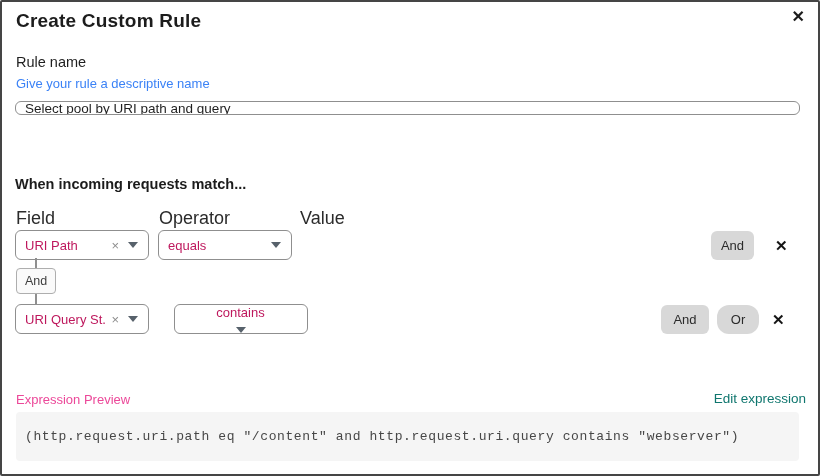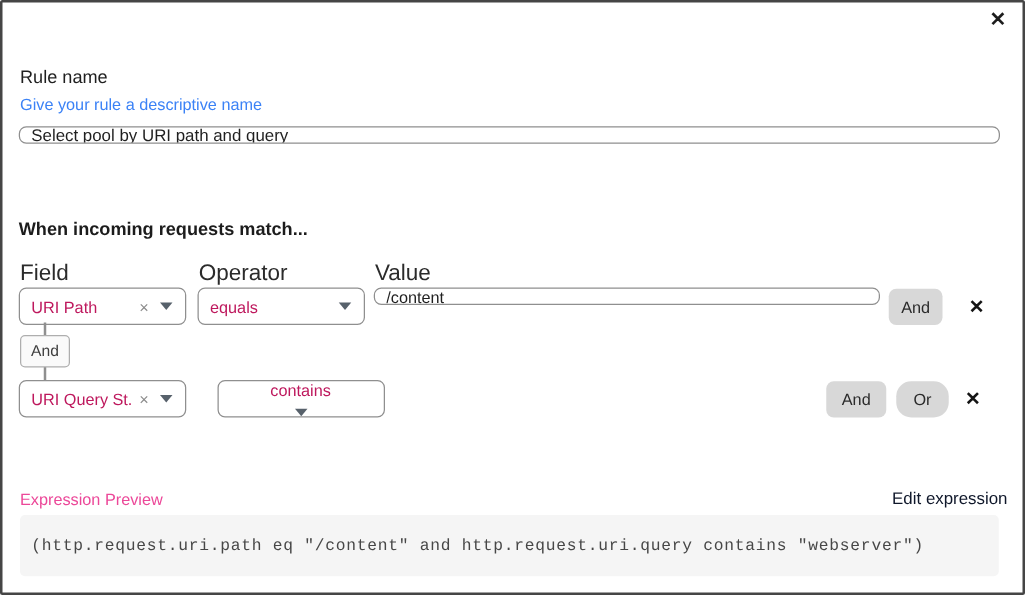--- a/index.html
+++ b/index.html
@@ -34,56 +34,56 @@
   }
   .row-delete { font-size:15px; font-weight:700; color:#141414; cursor:pointer; line-height:16px; }
   .conn-line { left:33px; top:256px; width:2px; height:47px; background:#8f8f8f; }
   .conn-badge {
     left:14px; top:266px; width:40px; height:26px; box-sizing:border-box;
     background:#fafafa; border:1px solid #aeaeae; border-radius:4px;
     display:flex; align-items:center; justify-content:center;
     font-size:12.5px; color:#3e3e3e;
   }
   .expr-label { left:14px; top:390px; font-size:13px; color:#ec4899; }
-  .expr-link { top:389px; right:12px; font-size:13.5px; color:#0f172a; cursor:pointer; }
+  .expr-link { top:389px; right:12px; font-size:13.5px; color:#0f766e; cursor:pointer; }
   .code-block {
     left:14px; top:410px; width:783px; height:49px; background:#f5f5f5; border-radius:4px;
     display:flex; align-items:center;
   }
   .code-text {
     padding-left:9px; font-family:"Liberation Mono", monospace; font-size:13px;
     letter-spacing:.6px; color:#474747; white-space:nowrap;
   }
 </style>
 </head>
 <body>
 
 <div class="dialog">
 
+  <div class="abs title">Create Custom Rule</div>
   <div class="abs close-x">✕</div>
 
   <div class="abs rule-label">Rule name</div>
   <div class="abs rule-hint">Give your rule a descriptive name</div>
   <input class="abs text-input rule-input" type="text" value="Select pool by URI path and query" style="">
 
   <div class="abs match-heading">When incoming requests match...</div>
   <div class="abs col-label" style="left:14px;">Field</div>
   <div class="abs col-label" style="left:157px;">Operator</div>
   <div class="abs col-label" style="left:298px;">Value</div>
 
   <div class="abs select" style="left:13px; top:228px;">
     <span class="sel-txt">URI Path</span>
     <span class="clear-x">×</span>
     <span class="caret"></span>
   </div>
   <div class="abs select" style="left:156px; top:228px;">
     <span class="sel-txt">equals</span>
     <span class="caret"></span>
   </div>
-  <input class="abs text-input" style="left: 297px; top: 228px; width: 405px; font-size: 13px;" type="text" value="/content">
   <button class="abs gray-btn" style="left:709px; top:229px; width:43px;">And</button>
   <div class="abs row-delete" style="left:773px; top:236px;">✕</div>
 
   <div class="abs conn-line"></div>
   <div class="abs conn-badge">And</div>
 
   <div class="abs select" style="left:13px; top:302px;">
     <span class="sel-txt">URI Query St...</span>
     <span class="clear-x">×</span>
     <span class="caret"></span>

